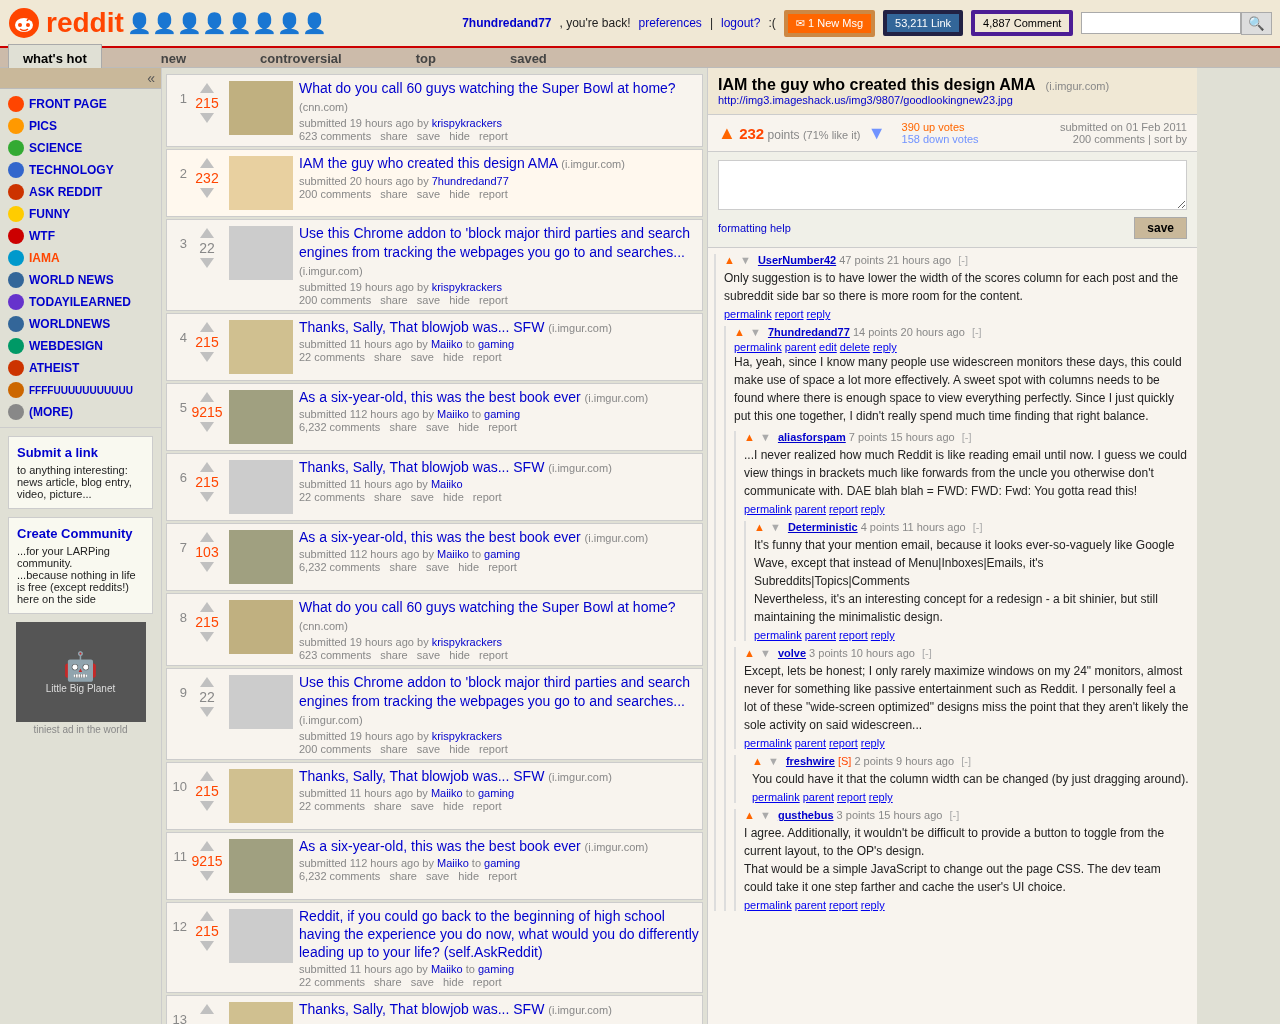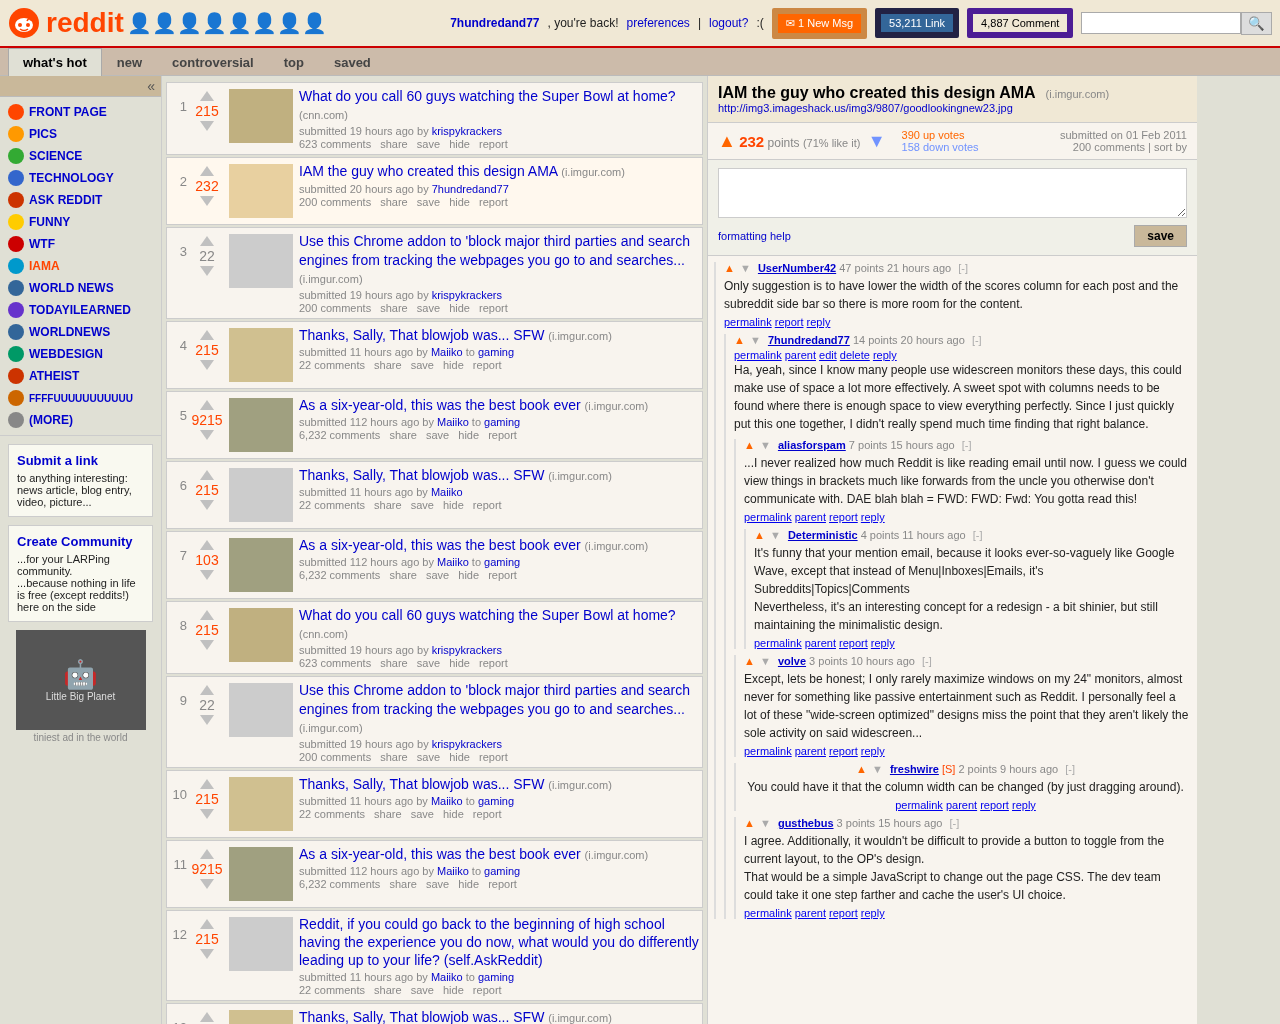--- a/index.html
+++ b/index.html
@@ -4,29 +4,29 @@
   <style>
     * { margin: 0; padding: 0; box-sizing: border-box; }
     body { font-family: Arial, Helvetica, sans-serif; font-size: 12px; background: #e0e0d5; color: #222; }
 
     
     #header { background: #f0e8d5; border-bottom: 2px solid #c00; display: flex; align-items: center; padding: 4px 8px; height: 48px; }
     #logo { display: flex; align-items: center; font-size: 22px; font-weight: bold; color: #ff4500; margin-right: 20px; }
     #logo span { color: #222; font-size: 14px; margin-left: 6px; }
     #user-area { margin-left: auto; display: flex; align-items: center; gap: 8px; font-size: 12px; }
     #user-area a { color: #0000cc; text-decoration: none; }
-    .header-btn { background: #f0e8d5; border: 6px solid #4c1d95; padding: 3px 8px; cursor: pointer; font-size: 11px; border-radius: 2px; }
+    .header-btn { background: #f0e8d5; border: 4px solid #4c1d95; padding: 3px 8px; cursor: pointer; font-size: 11px; border-radius: 2px; }
     .header-btn.orange { background: #ff6600; color: white; border-color: #c84; }
     .header-btn.blue { background: #336699; color: white; border-color: #224; }
     #search-box { display: flex; align-items: center; }
     #search-box input { width: 160px; padding: 3px 5px; border: 1px solid #aaa; font-size: 12px; }
     #search-box button { padding: 3px 6px; background: #ddd; border: 1px solid #aaa; cursor: pointer; }
 
     
-    #subnav { background: #ccbbaa; display: flex; align-items: center; padding: 0 8px; height: 28px; border-bottom: 1px solid #bbb; }
+    #subnav { background: #ccbbaa; display: flex; align-items: center; padding: 0 8px; height: 20px; border-bottom: 1px solid #bbb; gap: 44px; }
     .subnav-tab { padding: 6px 14px; cursor: pointer; font-size: 13px; font-weight: bold; color: #444; border: 1px solid transparent; border-bottom: none; text-decoration: none; }
     .subnav-tab.active { background: #e0e0d5; border-color: #aaa; color: #000; }
 
     
     #main-layout { display: flex; width: 1280px; }
 
     
     #sidebar { width: 162px; min-width: 162px; background: #e0e0d5; border-right: 1px solid #ccc; padding: 0; }
     #sidebar-collapse { background: #c9b89a; text-align: right; padding: 2px 6px; cursor: pointer; font-size: 14px; color: #555; border-bottom: 1px solid #bbb; }
     .sidebar-section { padding: 4px 0; border-bottom: 1px solid #ccc; }
@@ -575,21 +575,21 @@
       <span> 10 hours ago</span>
       <span style="cursor:pointer;color:#aaa;margin-left:4px;">[-]</span>
     </div>
     <div style="font-size:12px;color:#222;line-height:1.5;">
                       <p>Except, lets be honest; I only rarely maximize windows on my 24" monitors, almost never for something like passive entertainment such as Reddit. I personally feel a lot of these "wide-screen optimized" designs miss the point that they aren't likely the sole activity on said widescreen...</p>
                     </div>
     <div style="font-size:11px;margin-top:3px;"><a href="#">permalink</a> <a href="#">parent</a> <a href="#">report</a> <a href="#">reply</a></div>
   </div>
                 </div>
                 <div style="margin-left: 0px;">
-                  <div style="margin-left: 0px; border-left: 2px solid rgb(221, 221, 221); padding-left: 4px; margin-top: 6px; text-align: center;">
+                  <div style="margin-left: 0px; border-left: 2px solid rgb(221, 221, 221); padding-left: 16px; margin-top: 6px;">
     <div style="font-size:11px;color:#888;margin-bottom:3px;">
       <span style="color:#ff6600;cursor:pointer;margin-right:2px;">▲</span>
       <span style="color:#aaa;cursor:pointer;margin-right:4px;">▼</span>
       <a href="#" style="color:#0000cc;font-weight:bold;">freshwire</a> <span style="color:#ff4500;font-size:11px;">[S]</span>
       <span> 2 points</span>
       <span> 9 hours ago</span>
       <span style="cursor:pointer;color:#aaa;margin-left:4px;">[-]</span>
     </div>
     <div style="font-size:12px;color:#222;line-height:1.5;">
                       <p>You could have it that the column width can be changed (by just dragging around).</p>

